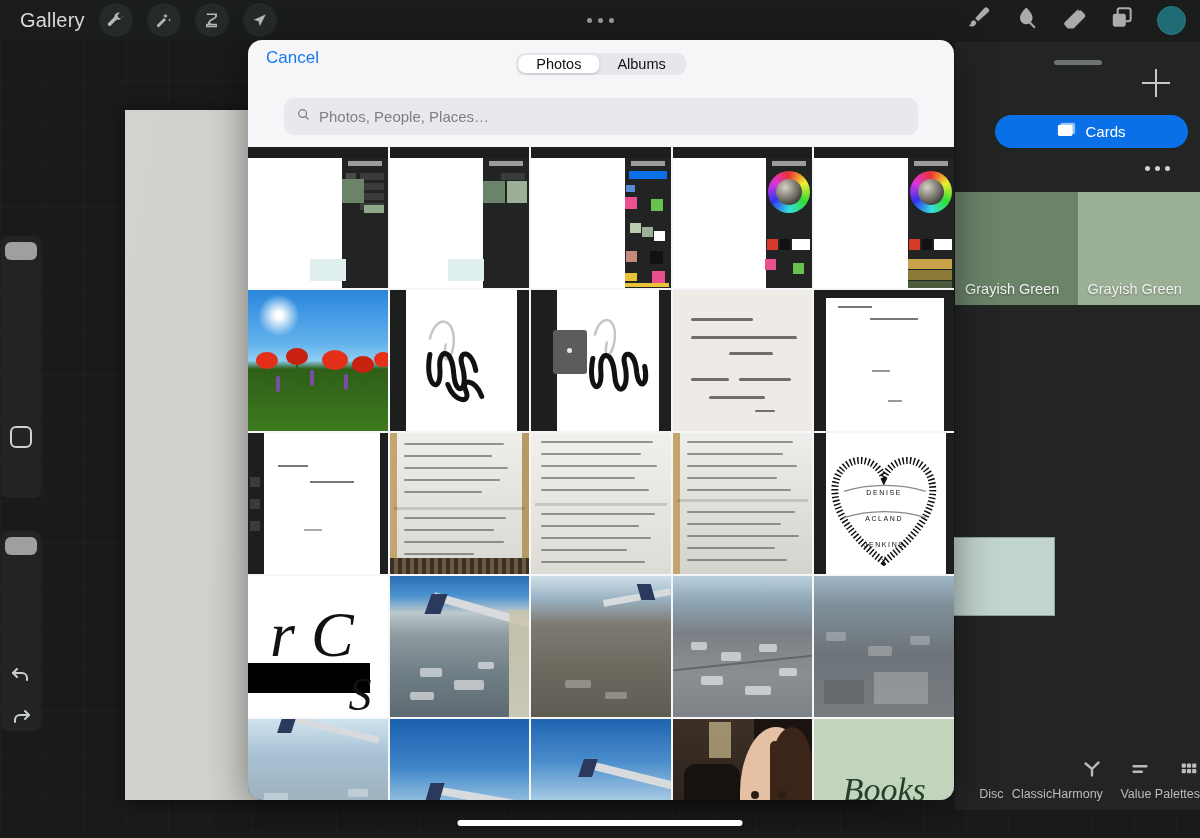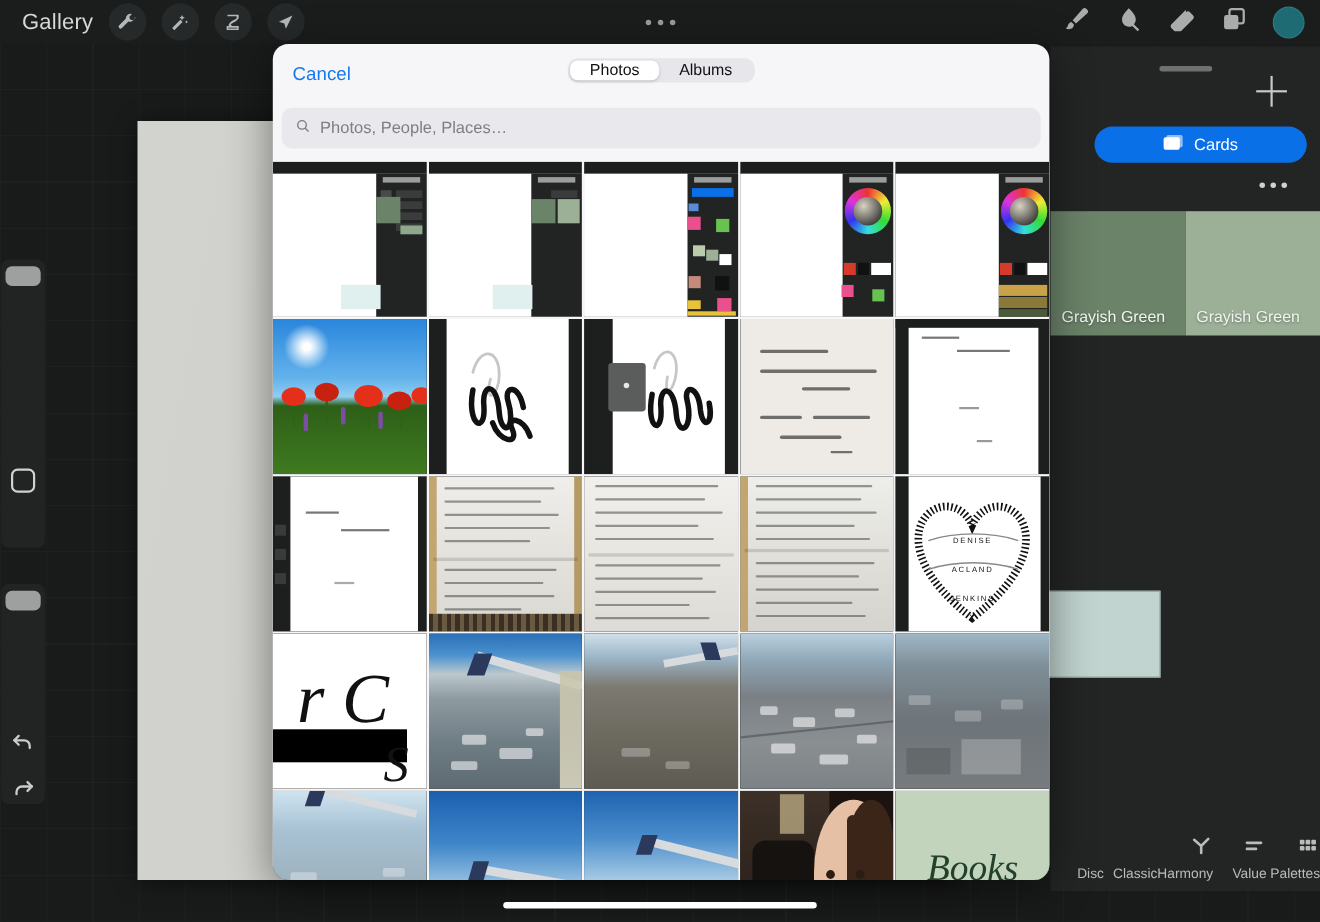--- a/index.html
+++ b/index.html
@@ -122,31 +122,31 @@
 
   
   .modal {
     position:absolute; left: 248px; top: 40px; width: 706px; height: 760px;
     background: #f6f6f8; border-radius: 14px; overflow: hidden;
     box-shadow: 0 8px 40px rgba(0,0,0,.45); z-index: 40;
     display:flex; flex-direction: column;
   }
   .modal-header { height: 58px; position: relative; flex: 0 0 58px; }
   .cancel-btn {
-    position:absolute; left: 18px; top: 18px; color:#1479ef; font-size:17px;
+    position:absolute; left: 18px; top: 8px; color:#1479ef; font-size:17px;
   }
   .segmented {
     position:absolute; left: 50%; transform: translateX(-50%); top: 13px;
     background: #e6e6eb; border-radius: 9px; padding: 2px; display:flex;
   }
   .seg-item {
     padding: 1px 18px; font-size: 14.5px; color:#111; border-radius: 7px;
   }
   .seg-item.active { background:#fff; box-shadow: 0 1px 3px rgba(0,0,0,.18); }
-  .search-wrap { padding: 0 8px 12px; flex: 0 0 auto; }
+  .search-wrap { padding: 0 36px 12px; flex: 0 0 auto; }
   .search-field {
     height: 37px; background:#e8e8ed; border-radius: 10px;
     display:flex; align-items:center; padding: 0 12px; gap: 8px;
   }
   .search-field svg { width:15px; height:15px; fill:none; stroke:#7c7c82; stroke-width:2;}
   .search-field .ph { color: #7e7e85; font-size: 15px; }
   .grid { flex: 1; display:grid; grid-template-columns: repeat(5, 1fr);
           grid-auto-rows: 141px; gap: 2px; background: #f6f6f8; overflow:hidden;}
   .cell { position:relative; overflow:hidden; background:#111; }
 

